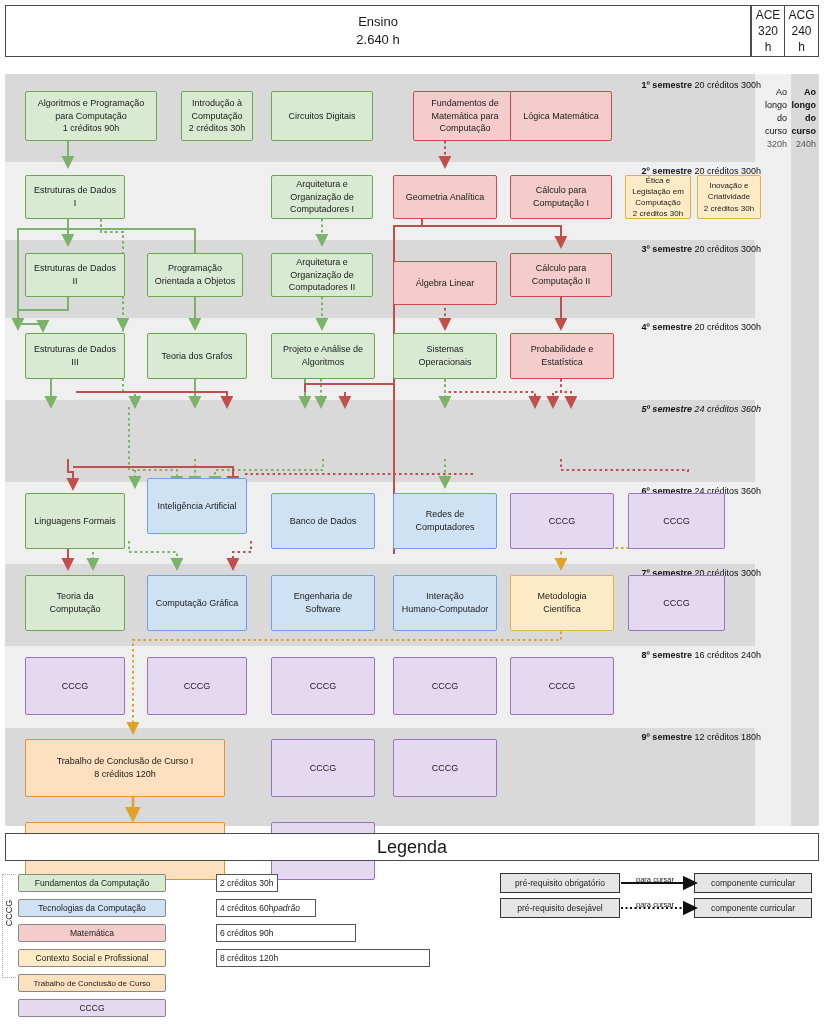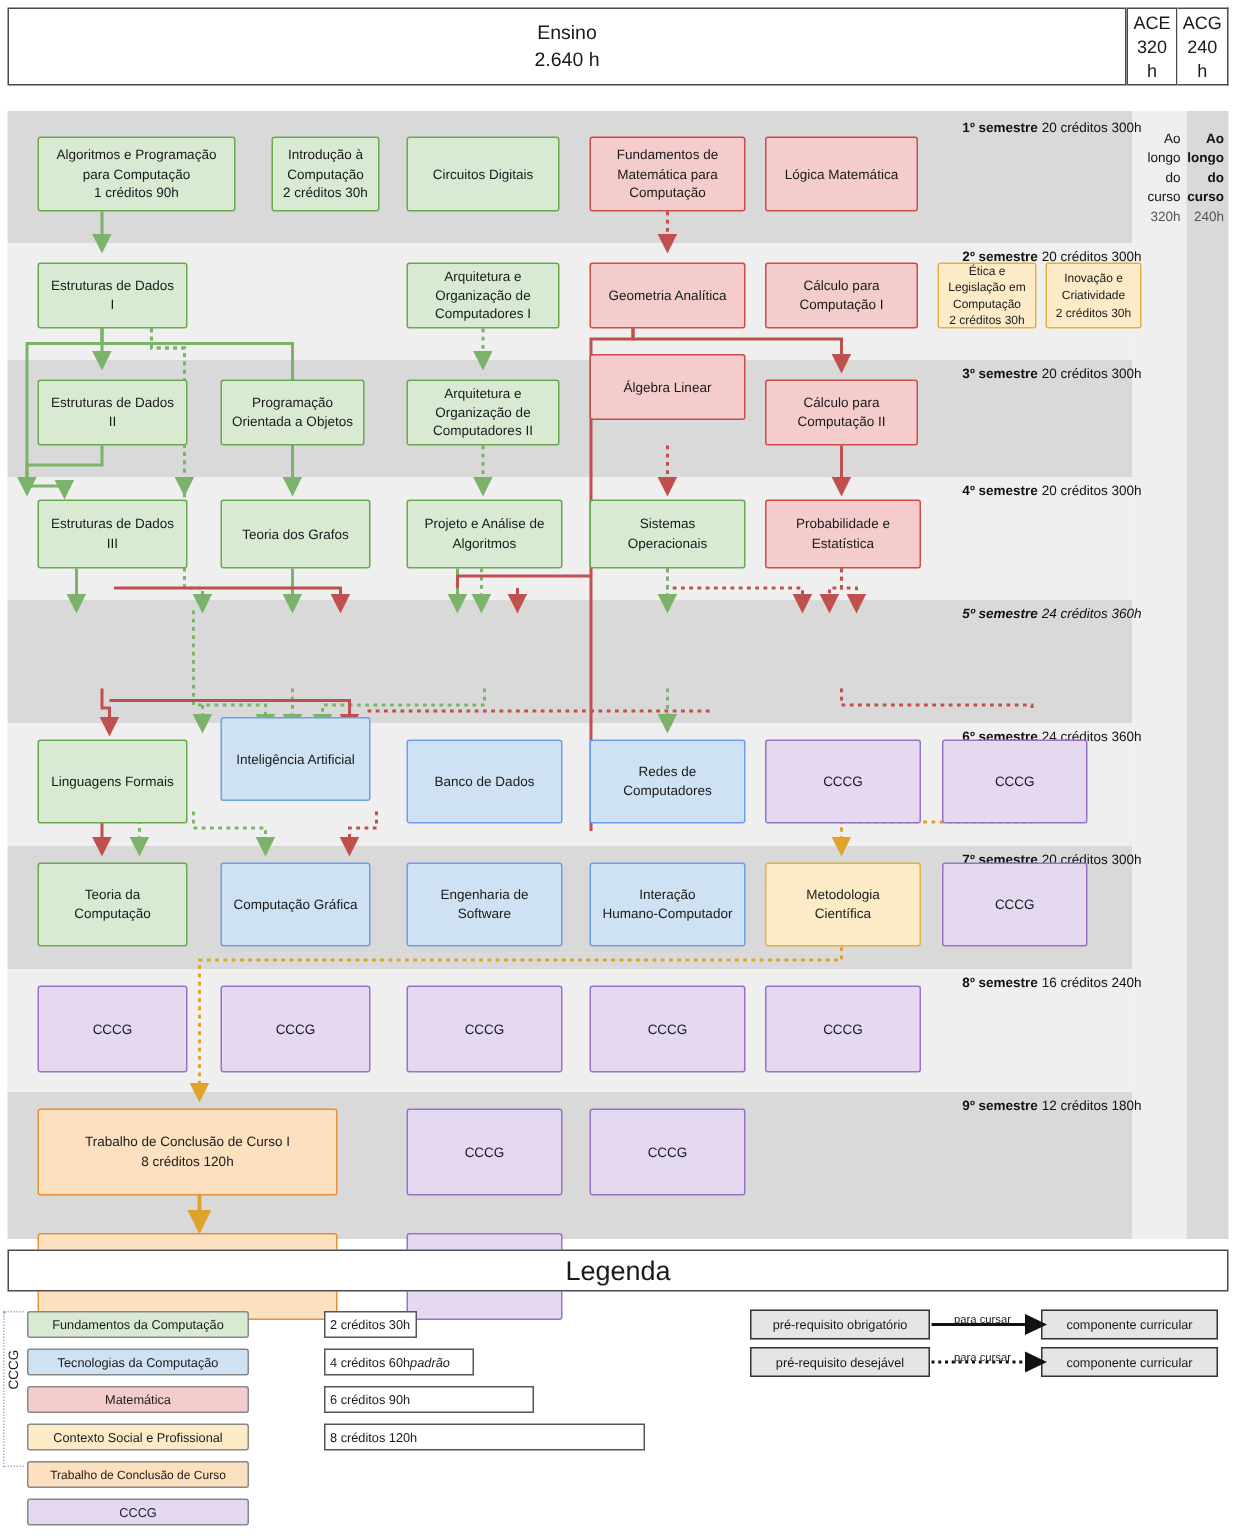--- a/index.html
+++ b/index.html
@@ -278,21 +278,21 @@
     </g>
   </svg>
 
   <div class="box c-fund" style="left:20px;  top:17px; width:132px; height:50px;">Algoritmos e Programação
 para Computação
 1 créditos 90h</div>
   <div class="box c-fund" style="left:176px; top:17px; width:72px;  height:50px;">Introdução à
 Computação
 2 créditos 30h</div>
   <div class="box c-fund" style="left:266px; top:17px; width:102px; height:50px;">Circuitos Digitais</div>
-  <div class="box c-mat" style="left:388px; top:17px; width:104px; height:50px;">Fundamentos de
+  <div class="box c-mat" style="left:408px; top:17px; width:104px; height:50px;">Fundamentos de
 Matemática para
 Computação</div>
   <div class="box c-mat" style="left:505px; top:17px; width:102px; height:50px;">Lógica Matemática</div>
 
   <div class="box c-fund" style="left:20px;  top:101px; width:100px; height:44px;">Estruturas de Dados
 I</div>
   <div class="box c-fund" style="left:266px; top:101px; width:102px; height:44px;">Arquitetura e
 Organização de
 Computadores I</div>
   <div class="box c-mat" style="left:388px; top:101px; width:104px; height:44px;">Geometria Analítica</div>
@@ -306,21 +306,21 @@
 Criatividade
 2 créditos 30h</div>
 
   <div class="box c-fund" style="left:20px;  top:179px; width:100px; height:44px;">Estruturas de Dados
 II</div>
   <div class="box c-fund" style="left:142px; top:179px; width:96px;  height:44px;">Programação
 Orientada a Objetos</div>
   <div class="box c-fund" style="left:266px; top:179px; width:102px; height:44px;">Arquitetura e
 Organização de
 Computadores II</div>
-  <div class="box c-mat" style="left:388px; top:162px; width:104px; height:44px;">Álgebra Linear</div>
+  <div class="box c-mat" style="left:388px; top:187px; width:104px; height:44px;">Álgebra Linear</div>
   <div class="box c-mat" style="left:505px; top:179px; width:102px; height:44px;">Cálculo para
 Computação II</div>
 
   <div class="box c-fund" style="left:20px;  top:259px; width:100px; height:46px;">Estruturas de Dados
 III</div>
   <div class="box c-fund" style="left:142px; top:259px; width:100px; height:46px;">Teoria dos Grafos</div>
   <div class="box c-fund" style="left:266px; top:259px; width:104px; height:46px;">Projeto e Análise de
 Algoritmos</div>
   <div class="box c-fund" style="left:388px; top:259px; width:104px; height:46px;">Sistemas
 Operacionais</div>

